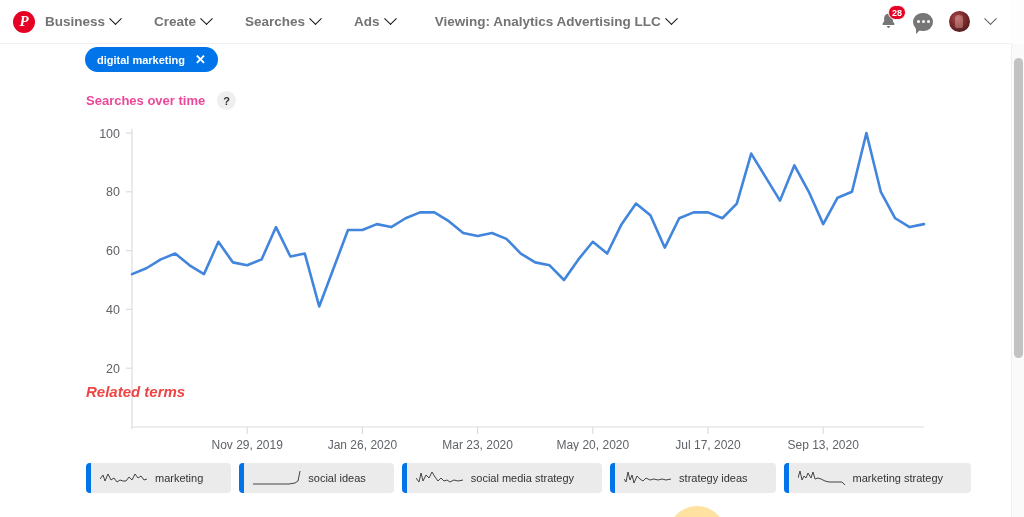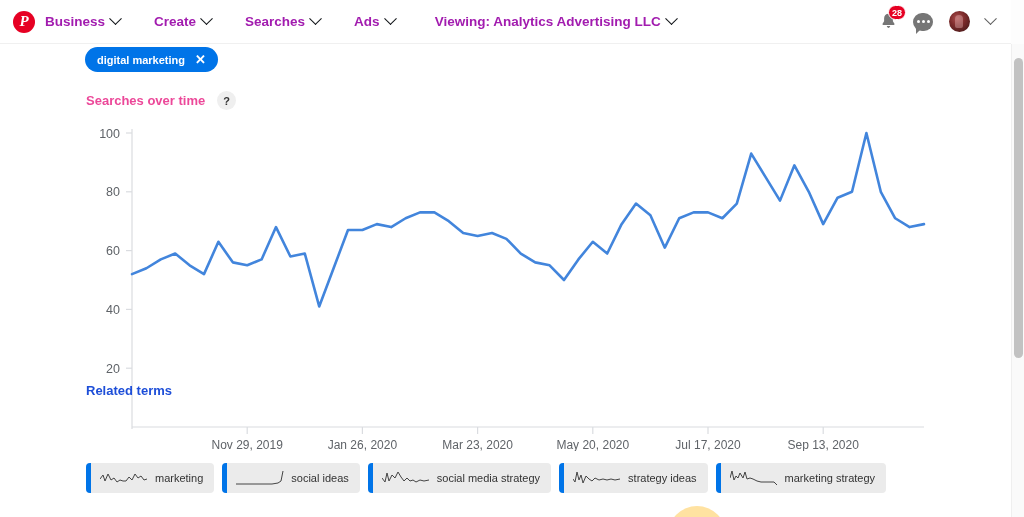--- a/index.html
+++ b/index.html
@@ -23,21 +23,21 @@
   .pin-logo {
     width: 22px; height: 22px; border-radius: 50%;
     background: #e60023; color: #fff;
     display: flex; align-items: center; justify-content: center;
     font-family: "Liberation Serif", serif;
     font-size: 15px; font-weight: bold; font-style: italic;
     line-height: 1;
   }
   .nav-item {
     display: flex; align-items: center; gap: 6px;
-    font-size: 13.5px; font-weight: bold; color: #a21caf;
+    font-size: 13.5px; font-weight: bold; color: #737373;
     padding: 6px 10px; border-radius: 16px; cursor: pointer;
     white-space: nowrap;
   }
   .nav-item:first-of-type { margin-left: 8px; }
   .nav-item + .nav-item { margin-left: 14px; justify-content: center; }
   .nav-item.viewing { margin-left: 20px; }
   .caret {
     display: inline-block; width: 9px; height: 9px;
     border-right: 1.8px solid #111418; border-bottom: 1.8px solid #111418;
     transform: rotate(45deg) translate(-2px,-2px);
@@ -128,30 +128,30 @@
   }
   .xtick {
     font-size: 12px; fill: #5f6368;
     font-family: "Liberation Sans", sans-serif;
     text-anchor: middle;
   }
 
   
   .related-title {
     position: absolute; top: 350px; left: 86px;
-    font-size: 13px; font-weight: bold; color: #1d4ed8;
+    font-size: 15px; font-weight: bold; color: #ef4444; font-style: italic;
   }
   .related-row {
     position: absolute; top: 430px; left: 86px;
     display: flex; gap: 8px; align-items: center;
   }
   .rel-card {
     display: flex; align-items: center;
     height: 30px; background: #ebebeb; border-radius: 4px;
-    padding-right: 11px; cursor: pointer; overflow: hidden;
+    padding-right: 28px; cursor: pointer; overflow: hidden;
   }
   .rel-bar { width: 5px; height: 30px; background: #0074e8; flex: 0 0 5px; }
   .rel-spark { margin: 0 7px 0 9px; display:block; }
   .rel-label { font-size: 11px; color: #333; white-space: nowrap; }
 
   .yellow-blob {
     position: absolute; left: 668px; top: 506px;
     width: 58px; height: 58px; border-radius: 50%;
     background: #ffe2a1;
   }

